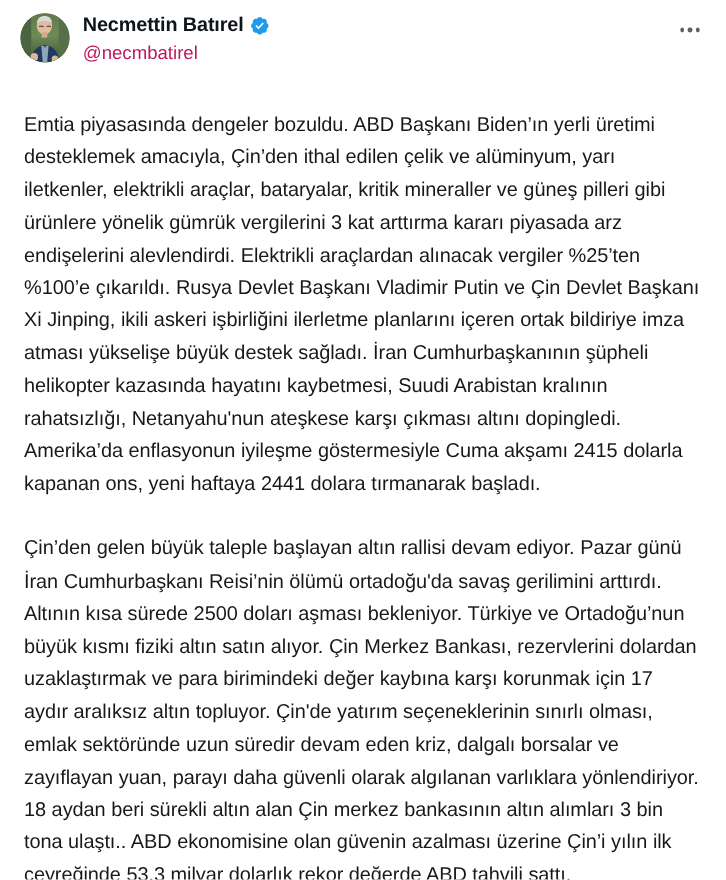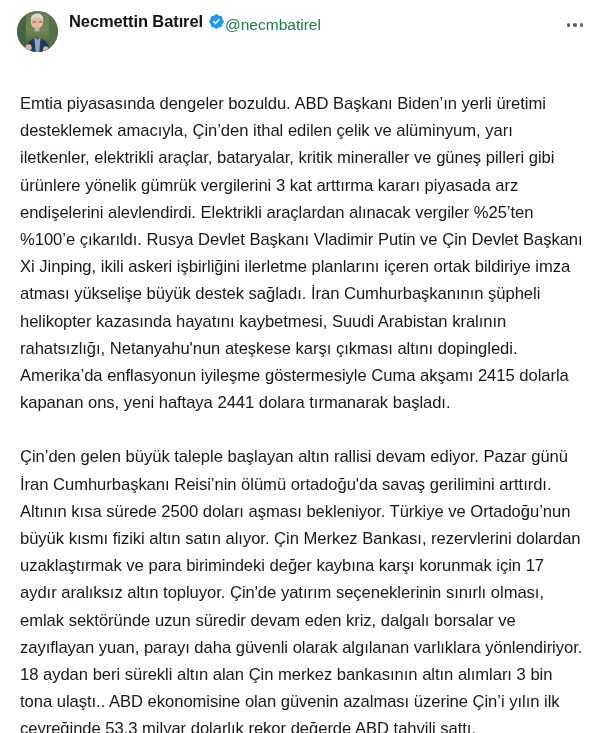--- a/index.html
+++ b/index.html
@@ -40,21 +40,21 @@
     flex: 0 0 41px;
     overflow: hidden;
     position: relative;
     background: #4c6b4a;
   }
   .avatar svg { display: block; width: 41px; height: 41px; }
 
   .identity {
     margin-left: 11px;
     display: flex;
-    flex-direction: row;
+    flex-direction: column;
     justify-content: flex-start;
     padding-top: 0px;
     min-width: 0;
   }
 
   .name-row {
     display: flex;
     align-items: center;
     line-height: 1;
     height: 20px;
@@ -73,21 +73,21 @@
     width: 17px;
     height: 17px;
     display: inline-block;
     flex: 0 0 17px;
   }
   .verified-badge svg { display: block; width: 17px; height: 17px; }
 
   .handle {
     margin-top: 4px;
     font-size: 15.5px;
-    color: #15803d;
+    color: #be185d;
     line-height: 1.25;
     white-space: nowrap;
   }
 
   .more-menu {
     position: absolute;
     top: 15px;
     right: 17px;
     width: 26px;
     height: 20px;

